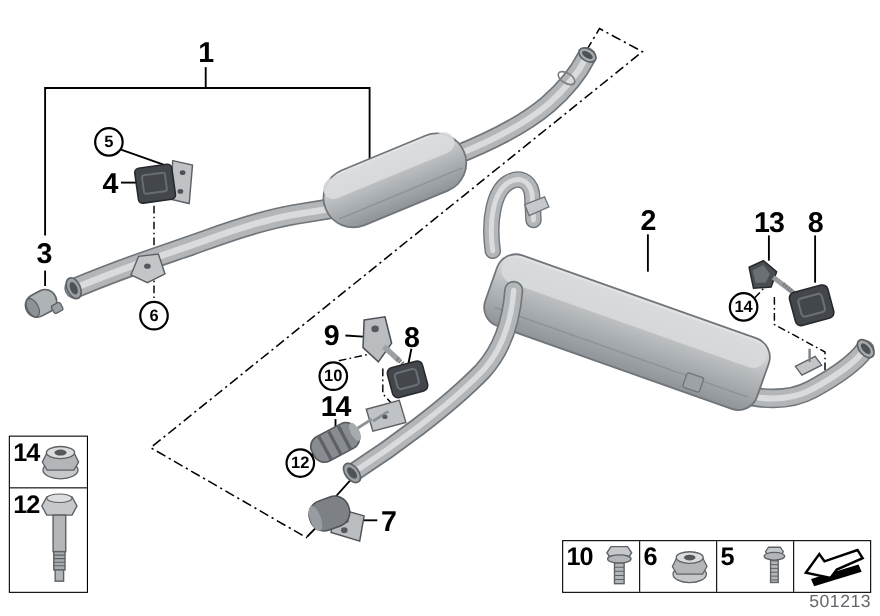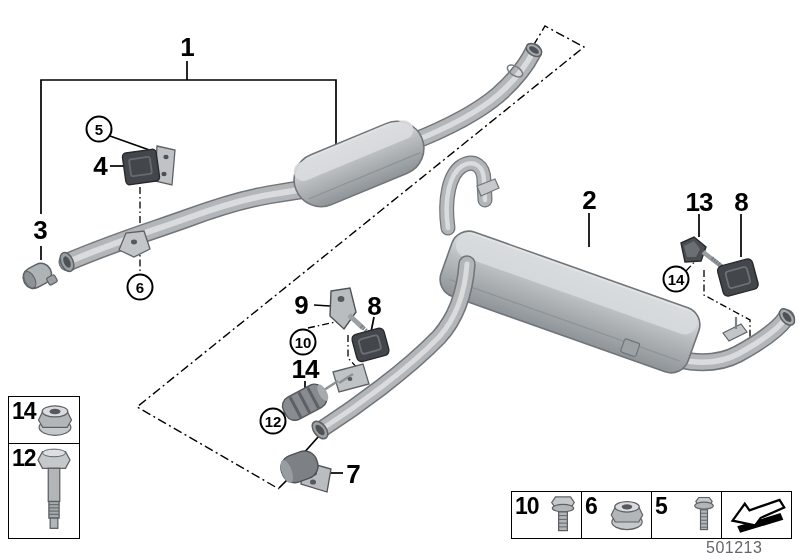--- a/index.html
+++ b/index.html
@@ -14,21 +14,21 @@
   .inset{position:absolute;border:1.8px solid #000;background:#fff;box-sizing:border-box;}
   .inset-row{position:relative;box-sizing:border-box;}
   .inset-row + .inset-row{border-top:1.8px solid #000;}
   .boxlbl{position:absolute;left:3px;top:1px;font-weight:bold;font-size:23px;color:#000;letter-spacing:-1px;}
   #strip{position:absolute;left:511px;top:491px;width:281px;height:48px;display:flex;
          border:1.8px solid #000;box-sizing:border-box;background:#fff;}
   .cell{position:relative;flex:1;box-sizing:border-box;}
   .cell + .cell{border-left:1.8px solid #000;}
   .cell svg{position:absolute;right:3px;top:50%;transform:translateY(-50%);}
   .inset-row svg{position:absolute;right:2px;top:50%;transform:translateY(-50%);}
-  #drawing-number{position:absolute;left:706px;top:539px;width:86px;text-align:left;
+  #drawing-number{position:absolute;left:706px;top:539px;width:86px;text-align:right;
                   font-size:16px;color:#63666a;letter-spacing:.5px;}
 </style>
 </head>
 <body>
 
 <div id="stage">
 
 <svg id="art" width="800" height="560" viewBox="0 0 800 560">
   <defs>
     <linearGradient id="gmetal" x1="0" y1="0" x2="0" y2="1">

